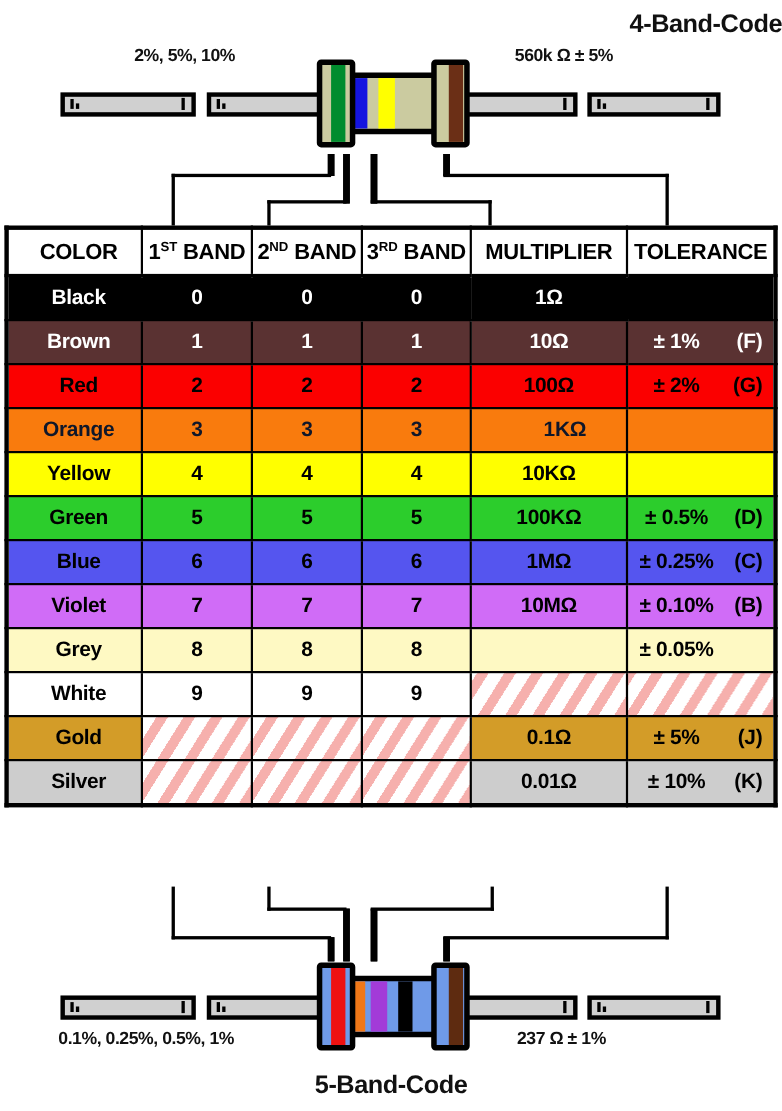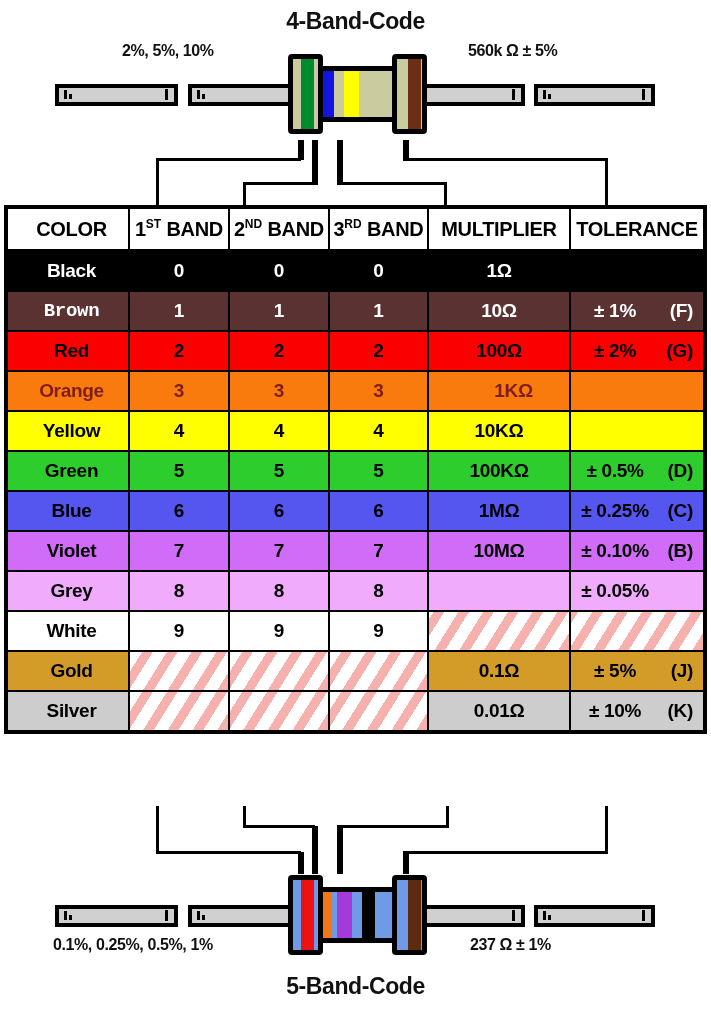--- a/index.html
+++ b/index.html
@@ -165,21 +165,21 @@
     letter-spacing: -0.4px;
   }
   .title-text { font-size: 23px; }
   .side-text  { font-size: 16px; }
 </style>
 </head>
 <body>
 
 <div class="abs" style="left:0;top:0;width:711px;height:200px;">
 
-  <div class="cap title-text" style="left:0;top:8px;width:711px;text-align:center;">4-Band-Code</div>
+  <div class="cap title-text" style="left:0;top:8px;width:711px;text-align:right;">4-Band-Code</div>
 
   <div class="cap side-text" style="left:122px;top:42px;">2%, 5%, 10%</div>
 
   <div class="cap side-text" style="left:468px;top:42px;">560k Ω  ± 5%</div>
 
   <div class="lead-row" style="top:82px;">
     <div class="lead-seg" style="left:55px;width:123px;">
         <span class="tick-right"></span>
       </div>
     <div class="lead-seg" style="left:188px;width:120px;">
@@ -238,42 +238,42 @@
         <td style="width: 98px;">0</td>
         <td style="width: 98px;">0</td>
         <td style="width: 97px;">0</td>
         <td style="width: 140px;">1Ω</td>
         <td class="tol-cell">
           <span class="tol-val"></span>
           <span class="tol-code"></span>
         </td>
       </tr>
       <tr style="background: rgb(90, 50, 50); color: rgb(255, 255, 255);">
-        <td class="col-color" style="width: 113px; font-family: Liberation Mono, monospace;">Brown</td>
+        <td class="col-color" style="width: 113px;">Brown</td>
         <td style="width: 98px;">1</td>
         <td style="width: 98px;">1</td>
         <td style="width: 97px;">1</td>
         <td style="width: 140px;">10Ω</td>
         <td class="tol-cell">
           <span class="tol-val">± 1%</span>
           <span class="tol-code">(F)</span>
         </td>
       </tr>
       <tr style="background: rgb(251, 0, 0); color: rgb(0, 0, 0);">
         <td class="col-color" style="width: 113px;">Red</td>
         <td style="width: 98px;">2</td>
         <td style="width: 98px;">2</td>
         <td style="width: 97px;">2</td>
         <td style="width: 140px;">100Ω</td>
         <td class="tol-cell">
           <span class="tol-val">± 2%</span>
           <span class="tol-code">(G)</span>
         </td>
       </tr>
-      <tr style="background: rgb(249, 123, 13); color: #7f1d1d;">
+      <tr style="background: rgb(249, 123, 13); color: #0f172a;">
         <td class="col-color" style="width: 113px;">Orange</td>
         <td style="width: 98px;">3</td>
         <td style="width: 98px;">3</td>
         <td style="width: 97px;">3</td>
         <td style="width: 140px; padding-left: 29px;">1KΩ</td>
         <td class="tol-cell">
           <span class="tol-val"></span>
           <span class="tol-code"></span>
         </td>
       </tr>
@@ -314,21 +314,21 @@
         <td class="col-color" style="width: 113px;">Violet</td>
         <td style="width: 98px;">7</td>
         <td style="width: 98px;">7</td>
         <td style="width: 97px;">7</td>
         <td style="width: 140px;">10MΩ</td>
         <td class="tol-cell">
           <span class="tol-val">± 0.10%</span>
           <span class="tol-code">(B)</span>
         </td>
       </tr>
-      <tr style="background: #f0abfc; color: rgb(0, 0, 0);">
+      <tr style="background: #fef9c3; color: rgb(0, 0, 0);">
         <td class="col-color" style="width: 113px;">Grey</td>
         <td style="width: 98px;">8</td>
         <td style="width: 98px;">8</td>
         <td style="width: 97px;">8</td>
         <td style="width: 140px;"></td>
         <td class="tol-cell">
           <span class="tol-val">± 0.05%</span>
           <span class="tol-code"></span>
         </td>
       </tr>

